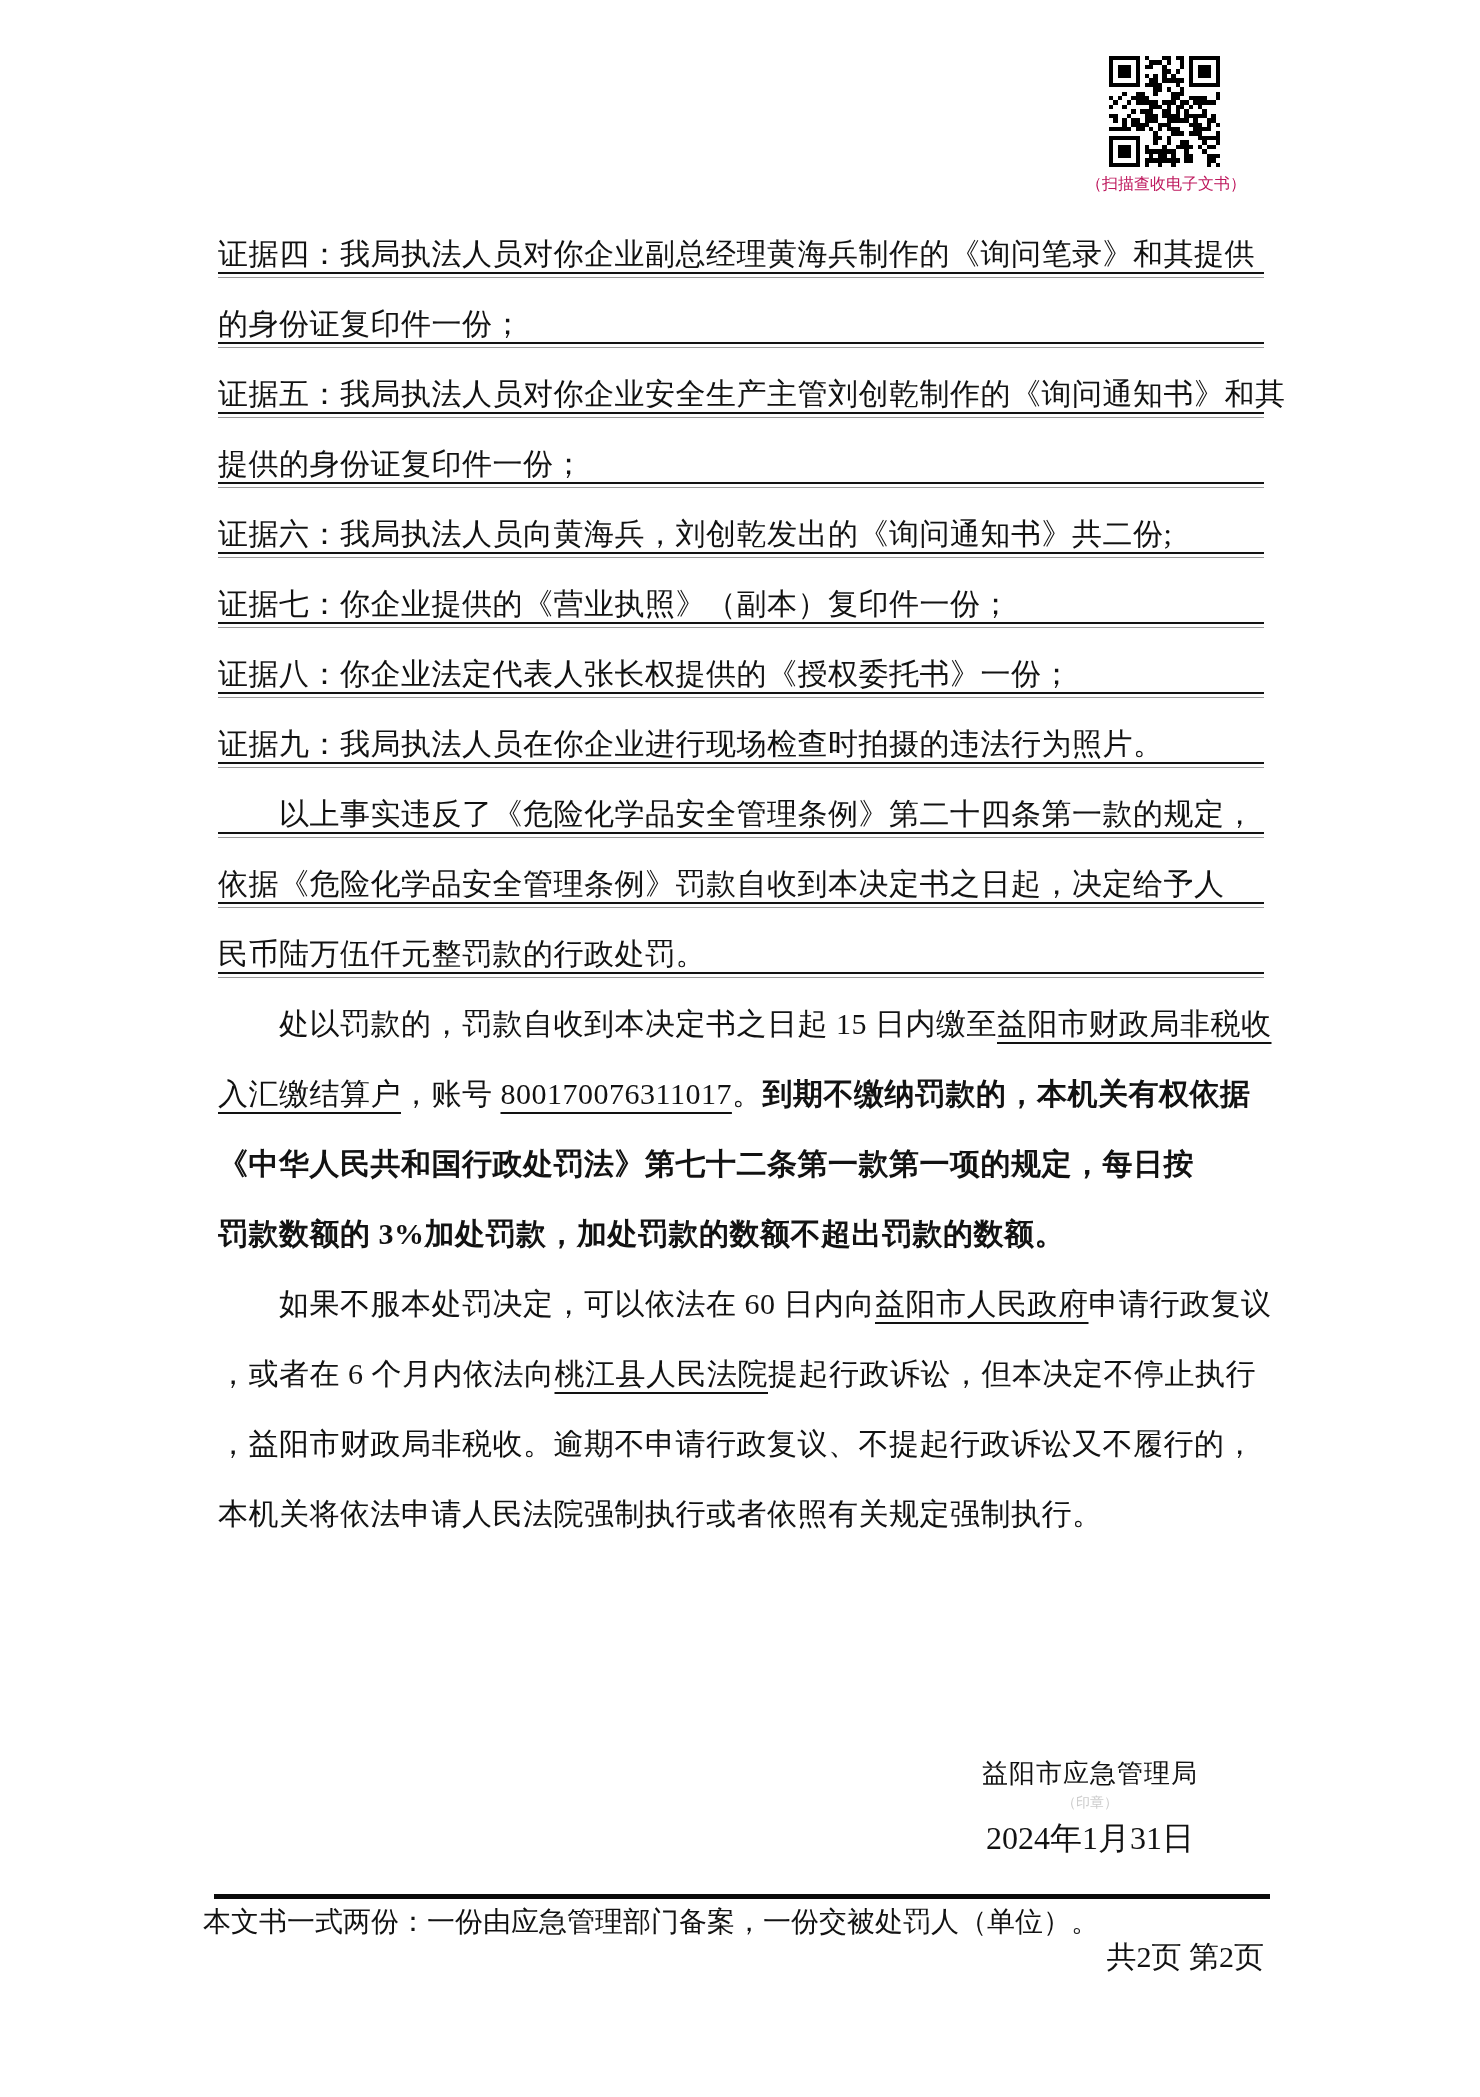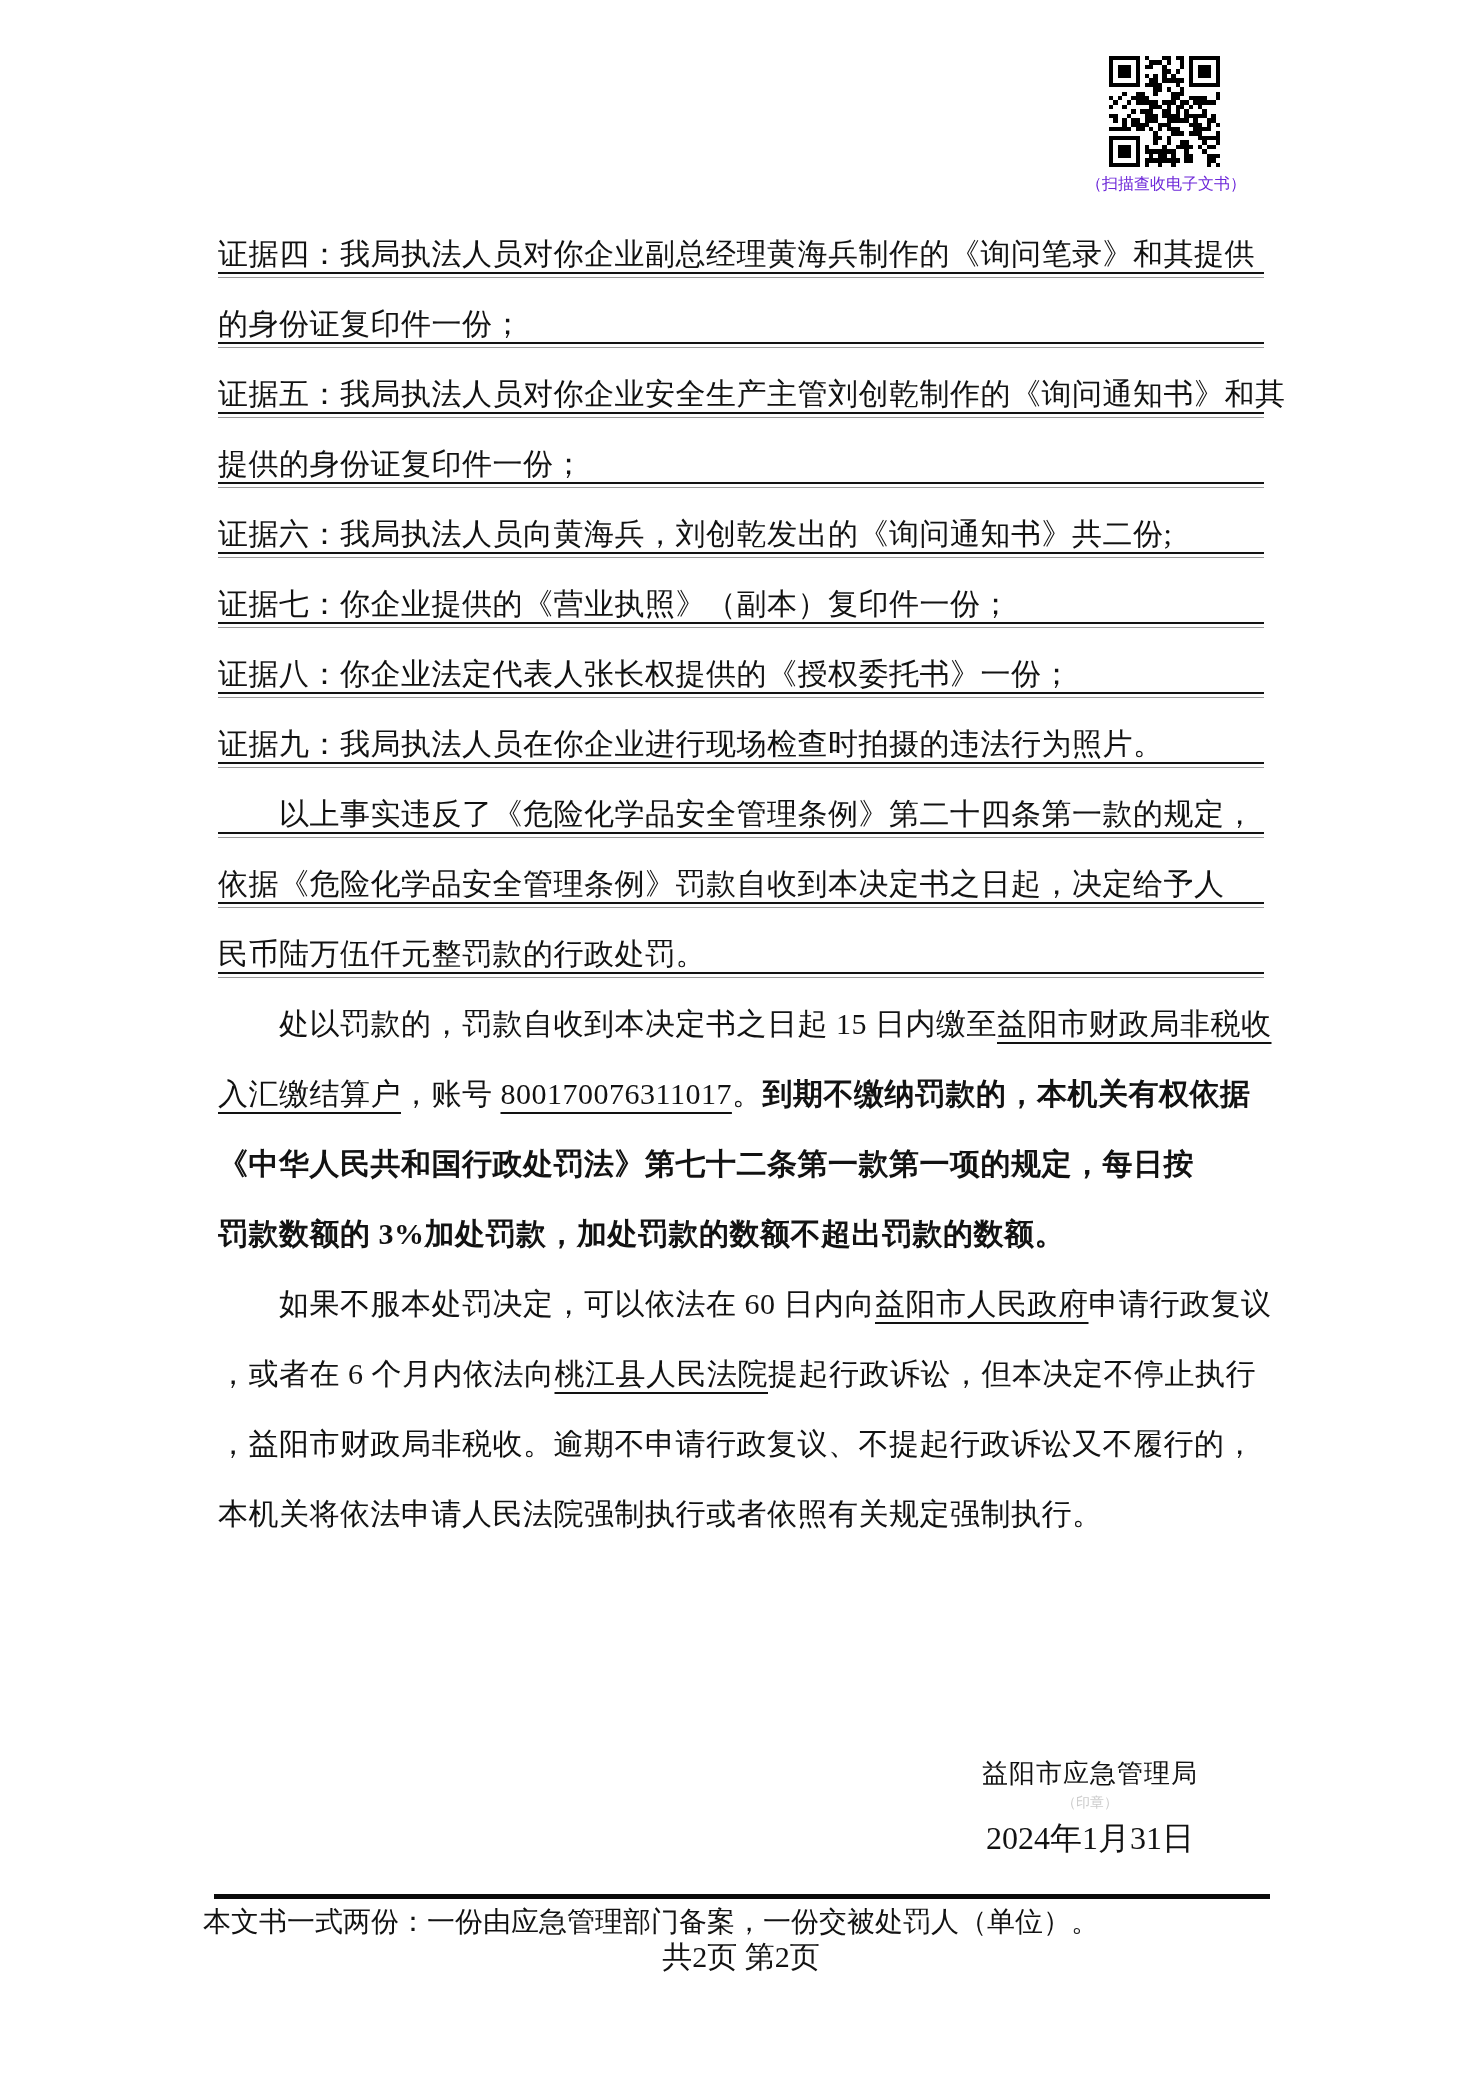--- a/index.html
+++ b/index.html
@@ -4,21 +4,21 @@
 <style>
   html,body{margin:0;padding:0;}
   body{
     width:1480px;height:2097px;position:relative;background:#ffffff;
     font-family:"Liberation Serif","DejaVu Serif",serif;color:#121212;
     overflow:hidden;
   }
   
   .qr-wrap{position:absolute;left:1086px;top:56px;width:156px;text-align:center;}
   .qr{width:113px;height:111px;display:block;margin:0 auto;shape-rendering:crispEdges;}
-  .qr-caption{margin-top:7px;font-size:16px;white-space:nowrap;color:#6d28d9;}
+  .qr-caption{margin-top:7px;font-size:16px;white-space:nowrap;color:#be185d;}
 
   
   .content{position:absolute;left:218px;top:204px;width:1046px;}
   .line{
     box-sizing:border-box;height:70px;padding-top:33px;line-height:34px;
     font-size:30px;white-space:nowrap;position:relative;letter-spacing:0.5px;
   }
   .line.ruled{border-bottom:2px solid #141414;}
   .line.ruled::after{ 
     content:"";position:absolute;left:0;right:0;bottom:-6px;height:1px;background:#9a9a9a;
@@ -29,21 +29,21 @@
 
   
   .sig{position:absolute;left:878px;top:1758px;width:424px;text-align:center;}
   .sig-agency{font-size:26px;line-height:32px;letter-spacing:1px;}
   .sig-seal{font-size:14px;line-height:18px;margin-top:4px;color:#cccccc;}
   .sig-date{font-size:32px;line-height:36px;margin-top:8px;}
 
   
   .rule{position:absolute;left:214px;top:1894px;width:1056px;height:5px;background:#0a0a0a;}
   .footer-note{position:absolute;left:203px;top:1905px;font-size:28px;line-height:34px;white-space:nowrap;}
-  .page-indicator{position:absolute;left:218px;top:1939px;width:1046px;text-align:center;font-size:30px;line-height:36px;}
+  .page-indicator{position:absolute;left:218px;top:1939px;width:1046px;text-align:right;font-size:30px;line-height:36px;}
 </style>
 </head>
 <body>
 
 <div class="qr-wrap">
   <svg id="qr" class="qr" viewBox="0 0 113 113" xmlns="http://www.w3.org/2000/svg">
       <rect x="0.00" y="0.00" width="113.00" height="113.00" fill="#ffffff"></rect>
       <rect x="0.00" y="0.00" width="31.64" height="31.64" fill="#000"></rect>
       <rect x="4.52" y="4.52" width="22.60" height="22.60" fill="#fff"></rect>
       <rect x="9.04" y="9.04" width="13.56" height="13.56" fill="#000"></rect>

